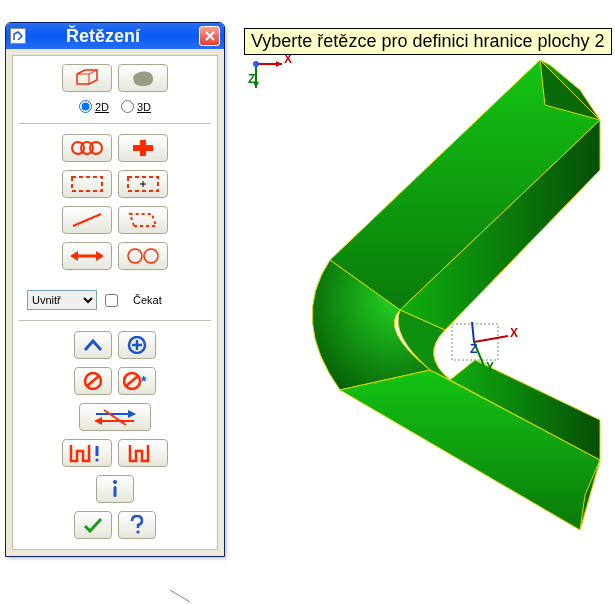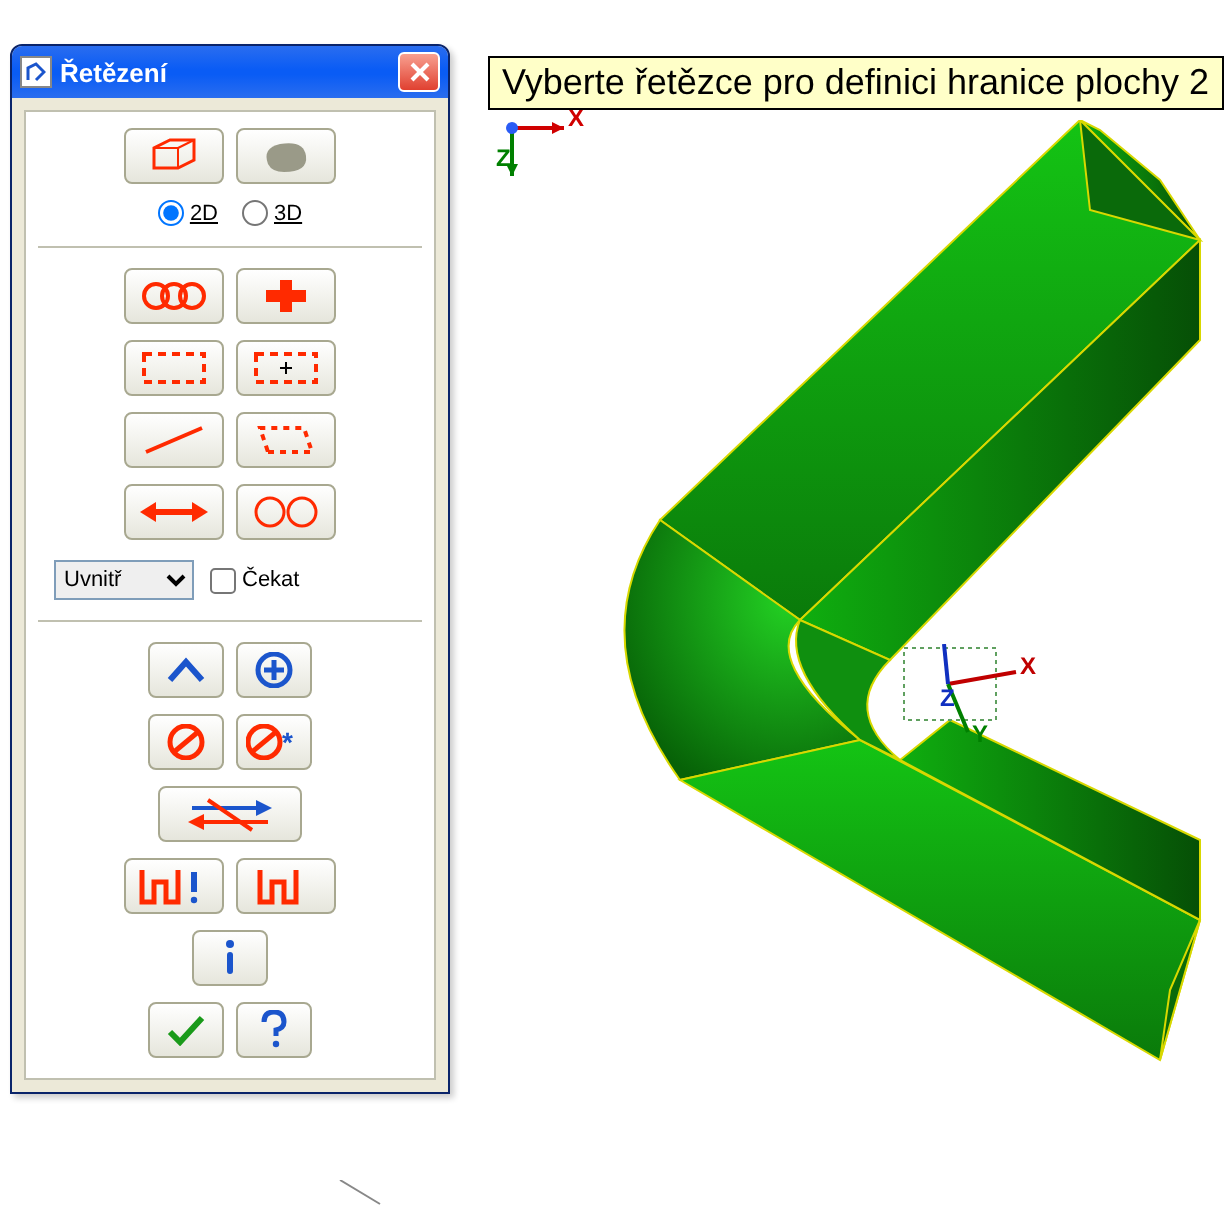--- a/index.html
+++ b/index.html
@@ -55,21 +55,22 @@
   }
   .titlebar {
     height: 26px;
     background: linear-gradient(to bottom, #2a6def 0%, #0a5cf5 45%, #0a5cf5 55%, #2a6def 100%);
     border-radius: 5px 5px 0 0;
     display: flex;
     align-items: center;
     padding: 0 4px;
     color: #fff;
     font-weight: bold;
-    font-size: 13px;
+    font-size: 18px;
+    gap: 36px;
   }
   .titlebar-icon {
     width: 16px; height: 16px;
     background: #fff;
     border: 1px solid #888;
     margin-right: 4px;
     display:flex; align-items:center; justify-content:center;
   }
   .titlebar-title { flex: 1; }
   .close-btn {
@@ -118,29 +119,29 @@
     font-size: 11px;
     align-items: center;
     text-decoration: underline;
   }
   .radio-row label { display: flex; align-items: center; gap: 3px; }
   .sep { height: 1px; background: #c0c0b0; margin: 6px 0 10px 0; }
   .combo-row {
     display: flex;
     align-items: center;
     gap: 8px;
-    margin: 10px 0 10px 8px;
+    margin: 20px 0 10px 8px;
   }
   .combo {
     width: 70px;
     height: 20px;
     font-size: 11px;
     border: 1px solid #7f9db9;
   }
-  .chk-row { display:flex; align-items:flex-start; gap:3px; font-size:11px; }
+  .chk-row { display:flex; align-items:flex-start; gap:15px; font-size:11px; }
   
   svg { display: block; }
 </style>
 </head>
 <body>
 
 <div class="viewport">
 
   <svg class="axis-origin" width="40" height="40">
     <line x1="8" y1="8" x2="34" y2="8" stroke="#d00000" stroke-width="2"></line>

